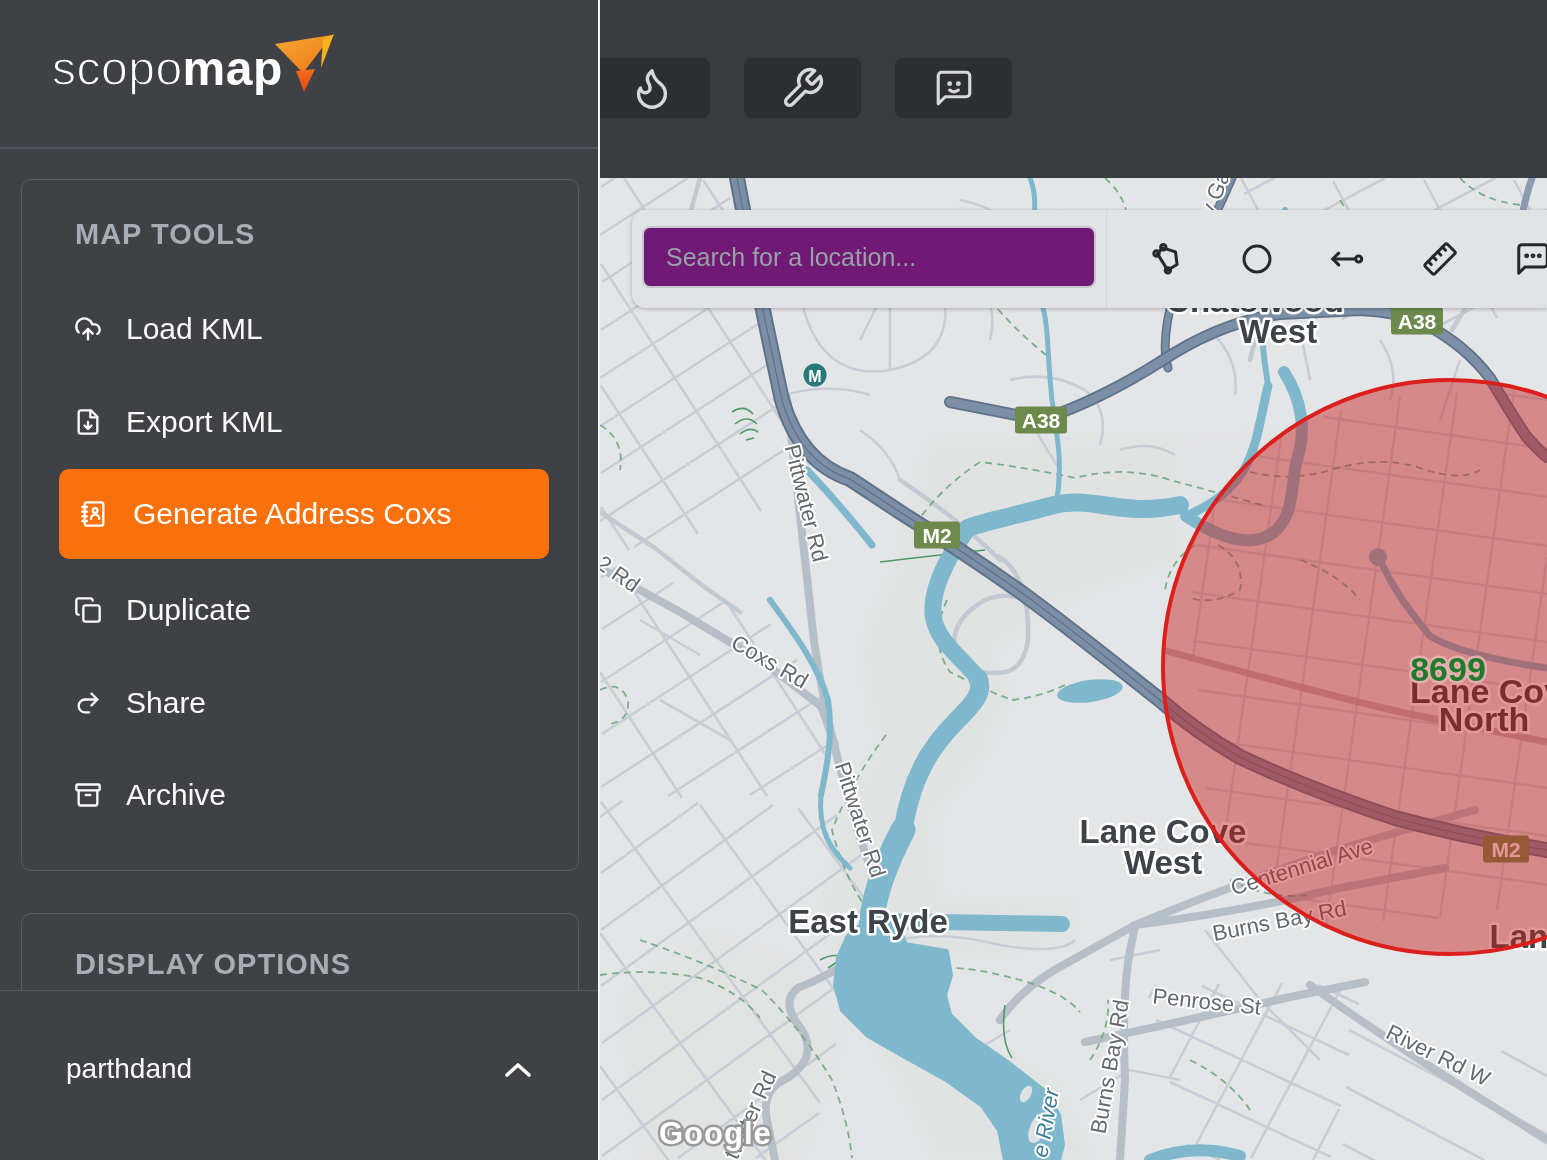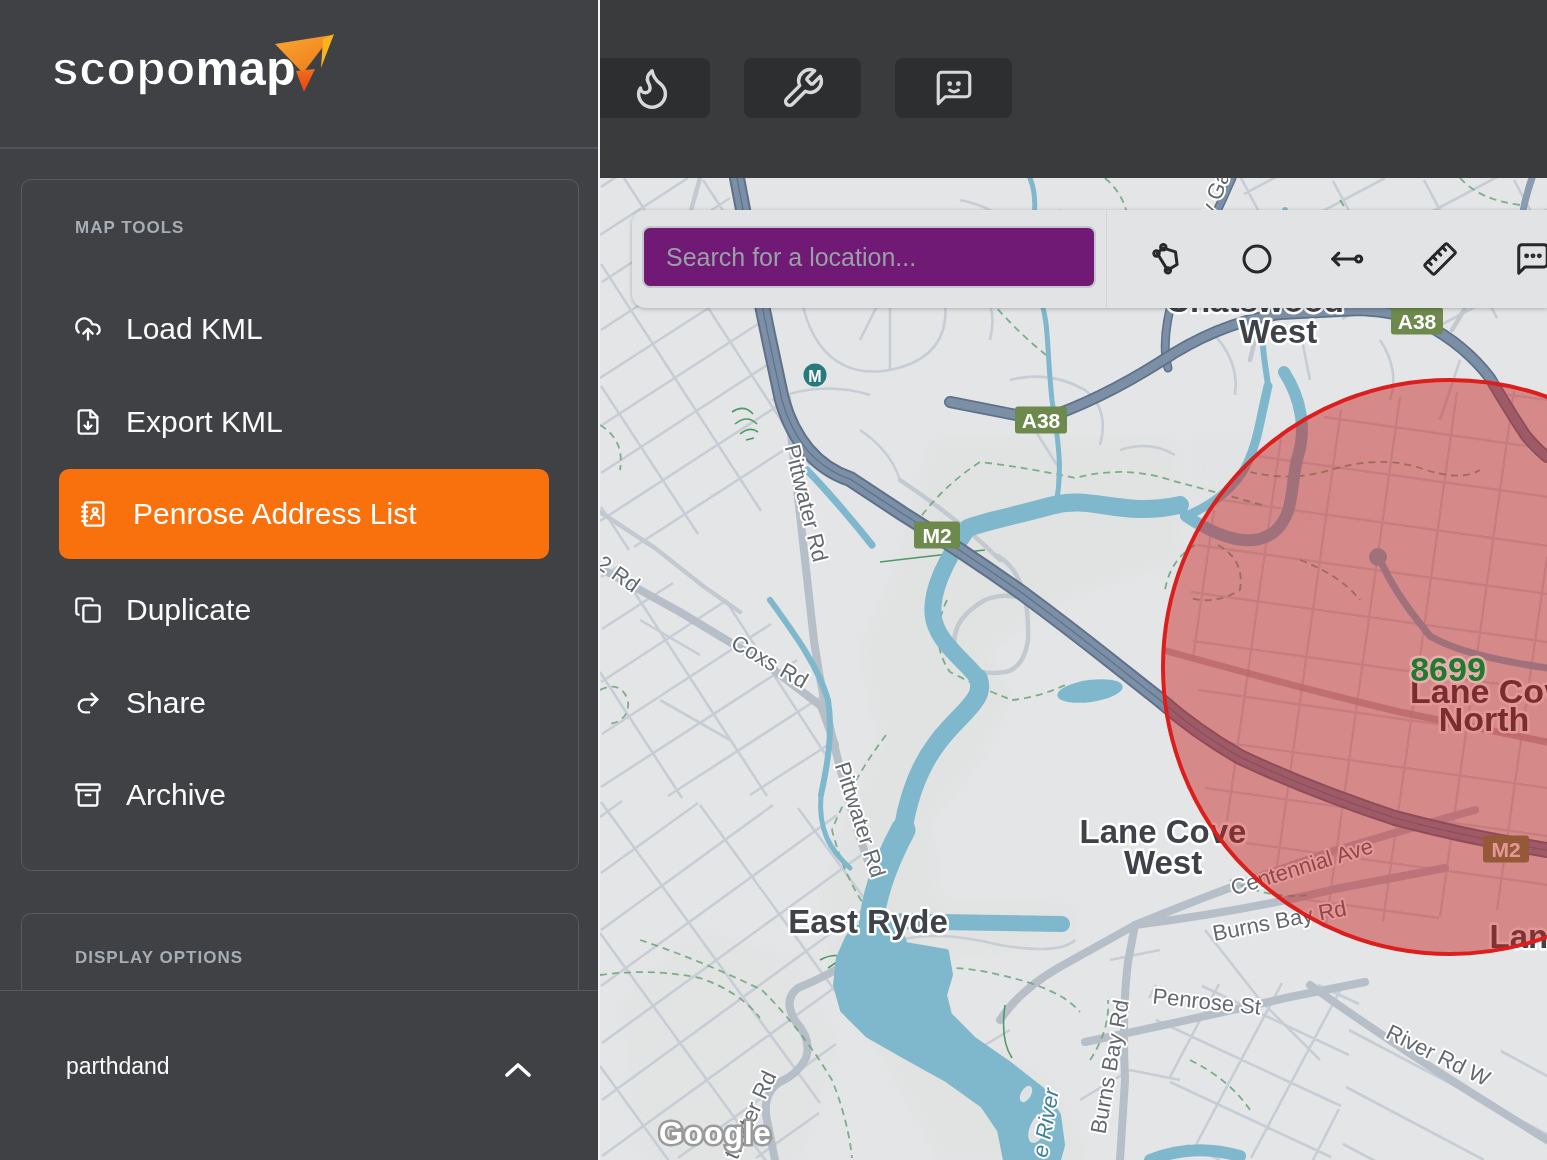--- a/index.html
+++ b/index.html
@@ -2,34 +2,34 @@
 <html><head>
 <meta charset="utf-8">
 <style>
   html,body{margin:0;padding:0;width:1547px;height:1160px;overflow:hidden;
     font-family:"Liberation Sans",sans-serif;background:#3f4144;}
   .abs{position:absolute;}
   
   #sidebar{position:absolute;left:0;top:0;width:598px;height:1160px;background:#3f4144;z-index:20;}
   #vline{position:absolute;left:598px;top:0;width:2px;height:1160px;background:#f2f3f3;z-index:21;}
   #logo{position:absolute;left:52px;top:41px;font-size:48px;color:#fff;letter-spacing:0.5px;}
-  #logo .thin{font-weight:700;text-align:center;-webkit-text-stroke:1.3px #3f4144;}
+  #logo .thin{font-weight:400;text-align:center;-webkit-text-stroke:1.3px #3f4144;}
   #logo .bold{font-weight:700;}
   #hr1{position:absolute;left:0;top:147px;width:598px;height:2px;background:#4d545e;}
   .panel{position:absolute;left:21px;width:556px;border:1px solid #585c62;border-radius:10px;}
   #panel1{top:179px;height:690px;}
   #panel2{top:913px;height:300px;border-bottom:none;}
-  .ptitle{position:absolute;left:75px;font-size:17px;font-weight:700;color:#a6adb4;letter-spacing:1px;}
+  .ptitle{position:absolute;left:75px;font-size:29px;font-weight:700;color:#a6adb4;letter-spacing:1px;}
   .mitem{position:absolute;left:74px;height:60px;display:flex;align-items:center;color:#fafafa;font-size:30px;}
   .mitem svg{margin-right:24px;}
   #genbtn{position:absolute;left:59px;top:469px;width:490px;height:90px;background:#f8710d;border-radius:10px;
      display:flex;align-items:center;color:#fff;font-size:30px;}
   #genbtn svg{margin-left:21px;margin-right:25px;}
   #footer{position:absolute;left:0;top:990px;width:598px;height:170px;background:#3f4144;border-top:1px solid #54575c;}
-  #footer .uname{position:absolute;left:66px;top:62px;font-size:23px;color:#fafafa;}
+  #footer .uname{position:absolute;left:66px;top:62px;font-size:28px;color:#fafafa;}
   
   #topbar{position:absolute;left:600px;top:0;width:947px;height:178px;background:#3a3b3d;z-index:5;}
   .tbtn{position:absolute;top:58px;width:117px;height:60px;background:#2d2e30;border-radius:8px;
     display:flex;align-items:center;justify-content:center;}
   
   #map{position:absolute;left:600px;top:178px;width:947px;height:982px;background:#e4e5e7;}
   
   #searchpanel{position:absolute;left:632px;top:210px;width:915px;height:98px;background:#e2e3e5;
      border-radius:14px 0 0 14px;z-index:6;box-shadow:0 1px 4px rgba(0,0,0,0.25);}
   #sdivider{position:absolute;left:474px;top:0;width:1px;height:98px;background:#d3d5d8;}
@@ -322,21 +322,21 @@
   <div id="genbtn">
     <svg width="28" height="28" viewBox="0 0 24 24" fill="none" stroke="#fff" stroke-width="2" stroke-linecap="round" stroke-linejoin="round">
         <path d="M4 4a2 2 0 0 1 2-2h12a2 2 0 0 1 2 2v16a2 2 0 0 1-2 2H6a2 2 0 0 1-2-2z"></path>
         <path d="M2 6h4"></path>
         <path d="M2 10h4"></path>
         <path d="M2 14h4"></path>
         <path d="M2 18h4"></path>
         <circle cx="13" cy="9" r="2"></circle>
         <path d="M9.5 16a3.5 3.5 0 0 1 7 0"></path>
       </svg>
-    <span>Penrose Address List</span>
+    <span>Generate Address Coxs</span>
     </div>
   <div class="mitem" style="top:580px;text-align:right;">
     <svg width="28" height="28" viewBox="0 0 24 24" fill="none" stroke="#fafafa" stroke-width="2" stroke-linecap="round" stroke-linejoin="round">
         <rect width="14" height="14" x="8" y="8" rx="2"></rect>
         <path d="M4 16c-1.1 0-2-.9-2-2V4c0-1.1.9-2 2-2h10c1.1 0 2 .9 2 2"></path>
       </svg>
     <span>Duplicate</span>
     </div>
   <div class="mitem" style="top:765px;">
     <svg width="28" height="28" viewBox="0 0 24 24" fill="none" stroke="#fafafa" stroke-width="2" stroke-linecap="round" stroke-linejoin="round">

